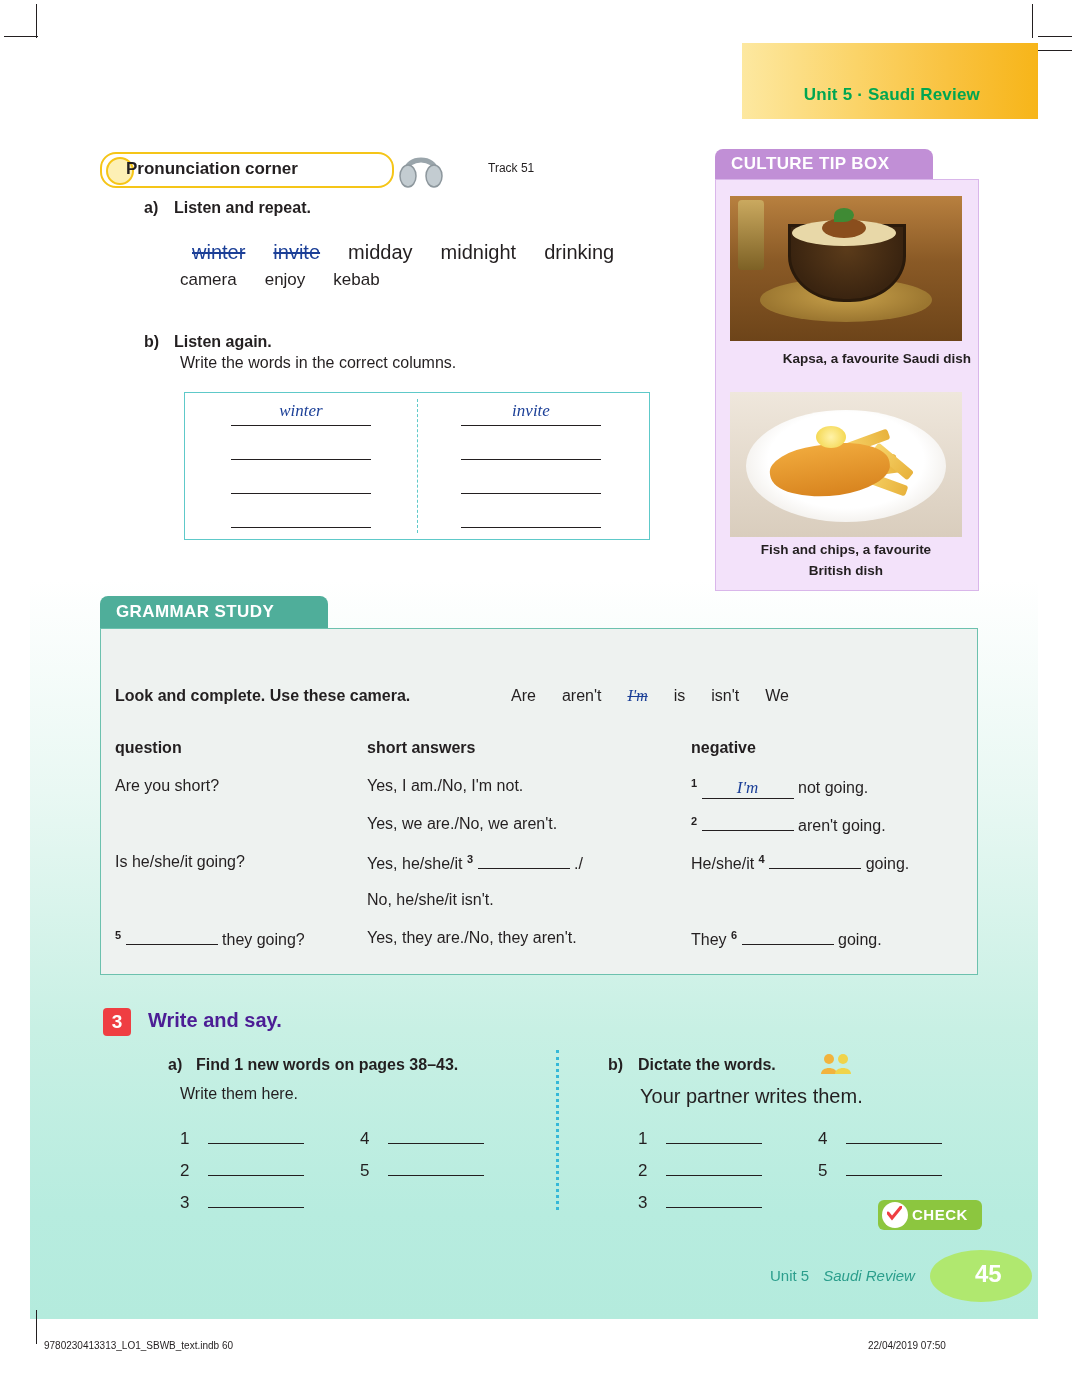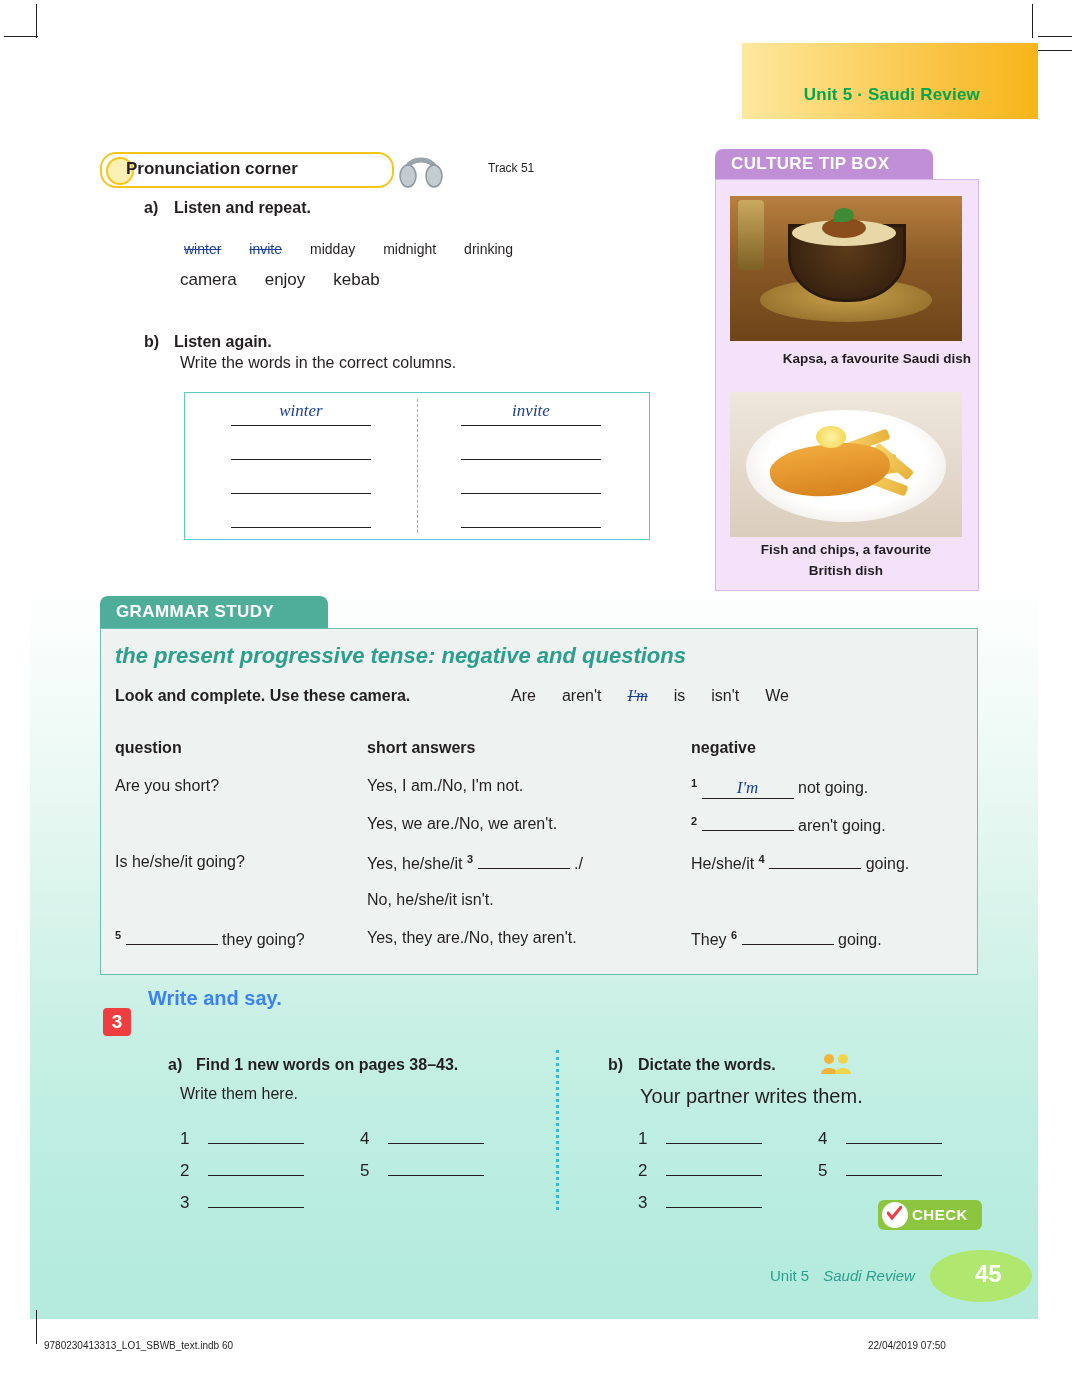--- a/index.html
+++ b/index.html
@@ -89,22 +89,22 @@
     position: absolute;
     left: 144px; top: 199px;
     font-size: 16px;
     font-weight: bold;
     color: #231f20;
   }
   .q-a .letter { display: inline-block; width: 30px; }
 
   .words-row1 {
     position: absolute;
-    left: 184px; top: 241px;
-    font-size: 14px;
+    left: 192px; top: 241px;
+    font-size: 20px;
     color: #231f20;
   }
   .words-row1 span { margin-right: 28px; }
   .struck {
     color: #1b3f97;
     text-decoration: line-through;
     text-decoration-color: #1b3f97;
   }
   .words-row2 {
     position: absolute;
@@ -341,24 +341,24 @@
     background: #ef3e42;
     border-radius: 4px;
     color: #ffffff;
     font-size: 19px;
     font-weight: bold;
     text-align: center;
     line-height: 28px;
   }
   .ex-title {
     position: absolute;
-    left: 148px; top: 987px;
+    left: 148px; top: 1009px;
     font-size: 20px;
     font-weight: bold;
-    color: #3b82f6;
+    color: #4c1d95;
   }
   .sub-a {
     position: absolute;
     left: 168px; top: 1056px;
     font-size: 16px;
     font-weight: bold;
     color: #231f20;
   }
   .sub-a .letter { display: inline-block; width: 28px; }
   .sub-a-line2 {
@@ -554,21 +554,20 @@
   <div class="fish"></div>
   <div class="lemon"></div>
 </div>
 <div class="cap" style="left:721px; top:541px;">Fish and chips, a favourite</div>
 <div class="cap" style="left:721px; top:562px;">British dish</div>
 
 <div class="gram-tab">
   <div class="label">GRAMMAR STUDY</div>
 </div>
 <div class="gram-body">
-  <div class="gram-title">the present progressive tense: negative and questions</div>
   <div class="gram-instr">Look and complete. Use these camera.</div>
   <div class="wordbank">
     <span>Are</span><span>aren't</span><span class="struck2">I'm</span><span>is</span><span>isn't</span><span>We</span>
   </div>
 
   <div class="colhead" style="left:14px;">question</div>
   <div class="colhead" style="left:266px;">short answers</div>
   <div class="colhead" style="left:590px;">negative</div>
 
   <div class="cell" style="left:14px; top:148px;">Are you short?</div>

